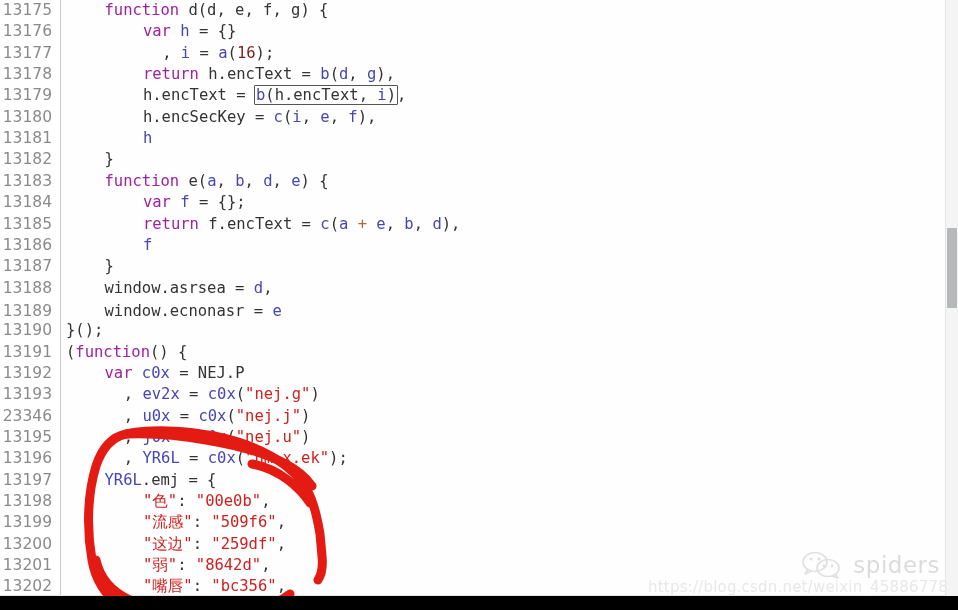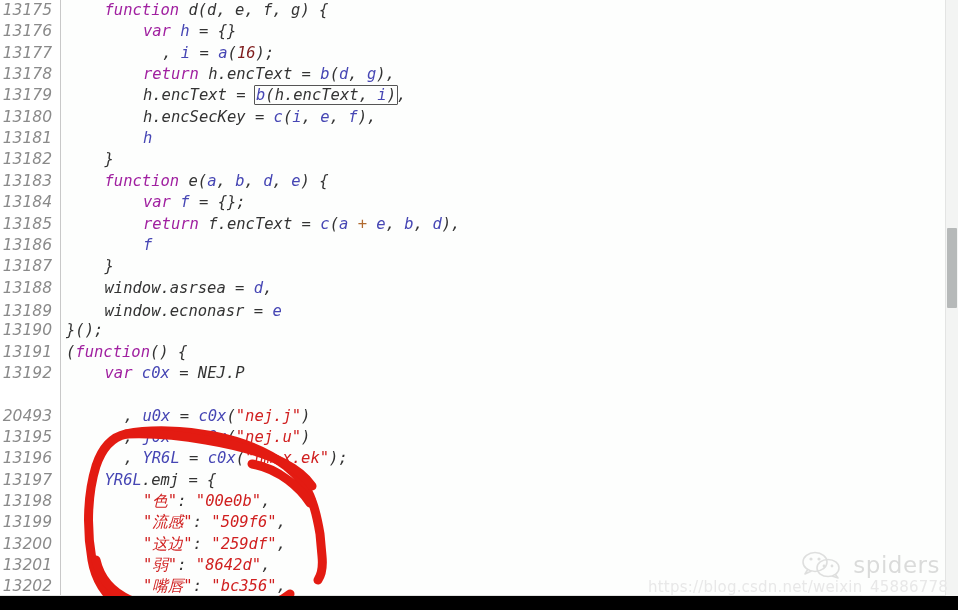--- a/index.html
+++ b/index.html
@@ -18,21 +18,21 @@
   .gutter{
     position:absolute;left:0;top:0;width:60px;height:596px;
     background:#ffffff;border-right:1px solid #c8c8c8;
   }
   .codewrap{
     position:absolute;left:0;top:0;width:946px;height:596px;
   }
   .line{
     height:21.35px;line-height:21.35px;white-space:pre;
     font-size:15.5px;
-    display:block;position:relative;font-style:italic;
+    display:block;position:relative;
   }
   .ln{
     position:absolute;left:0;width:52px;text-align:right;
     color:#8a8a8a;font-size:15.5px;
     font-family:"DejaVu Sans","Liberation Sans",sans-serif;
     letter-spacing:0px;
   }
   .code{
     position:absolute;left:66px;white-space:pre;color:#2b2b2b;
   }
@@ -111,21 +111,22 @@
         <div class="line" style="top: 170.8px; position: absolute; left: 0px; width: 946px;"><span class="ln">13183</span><span class="code" style="left: 104.48px;"><span class="kw">function</span><span class="plain"> e(</span><span class="var">a</span><span class="plain">, </span><span class="var">b</span><span class="plain">, </span><span class="var">d</span><span class="plain">, </span><span class="var">e</span><span class="plain">) {</span></span></div>
         <div class="line" style="top: 192.15px; position: absolute; left: 0px; width: 946px;"><span class="ln">13184</span><span class="code" style="left: 142.96px;"><span class="kw">var</span><span class="plain"> </span><span class="var">f</span><span class="plain"> = {};</span></span></div>
         <div class="line" style="top: 213.5px; position: absolute; left: 0px; width: 946px;"><span class="ln">13185</span><span class="code" style="left: 142.96px;"><span class="kw">return</span><span class="plain"> f.encText = </span><span class="var">c</span><span class="plain">(</span><span class="var">a</span><span class="plain"> </span><span class="op">+</span><span class="plain"> </span><span class="var">e</span><span class="plain">, </span><span class="var">b</span><span class="plain">, </span><span class="var">d</span><span class="plain">),</span></span></div>
         <div class="line" style="top: 234.85px; position: absolute; left: 0px; width: 946px;"><span class="ln">13186</span><span class="code" style="left: 142.96px;"><span class="var">f</span></span></div>
         <div class="line" style="top: 256.2px; position: absolute; left: 0px; width: 946px;"><span class="ln">13187</span><span class="code" style="left: 104.48px;"><span class="plain">}</span></span></div>
         <div class="line" style="top: 277.55px; position: absolute; left: 0px; width: 946px;"><span class="ln">13188</span><span class="code" style="left: 104.48px;"><span class="plain">window.asrsea = </span><span class="var">d</span><span class="plain">,</span></span></div>
         <div class="line" style="top: 301px; position: absolute; left: 0px; width: 831px;"><span class="ln">13189</span><span class="code" style="left: 104.48px;"><span class="plain">window.ecnonasr = </span><span class="var">e</span></span></div>
         <div class="line" style="top: 320.25px; position: absolute; left: 0px; width: 946px;"><span class="ln">13190</span><span class="code" style="left: 66px;"><span class="plain">}();</span></span></div>
         <div class="line" style="top: 341.6px; position: absolute; left: 0px; width: 946px;"><span class="ln">13191</span><span class="code" style="left: 66px;"><span class="plain">(</span><span class="kw">function</span><span class="plain">() {</span></span></div>
         <div class="line" style="top: 362.95px; position: absolute; left: 0px; width: 946px;"><span class="ln">13192</span><span class="code" style="left: 104.48px;"><span class="kw">var</span><span class="plain"> </span><span class="var">c0x</span><span class="plain"> = NEJ.P</span></span></div>
-        <div class="line" style="top: 405.65px; position: absolute; left: 0px; width: 946px;"><span class="ln">20493</span><span class="code" style="left: 123.72px;"><span class="plain">, </span><span class="var">u0x</span><span class="plain"> = </span><span class="var">c0x</span><span class="plain">(</span><span class="str">"nej.j"</span><span class="plain">)</span></span></div>
+        <div class="line" style="top: 384.3px; position: absolute; left: 0px; width: 946px;"><span class="ln">13193</span><span class="code" style="left: 123.72px;"><span class="plain">, </span><span class="var">ev2x</span><span class="plain"> = </span><span class="var">c0x</span><span class="plain">(</span><span class="str">"nej.g"</span><span class="plain">)</span></span></div>
+        <div class="line" style="top: 405.65px; position: absolute; left: 0px; width: 946px;"><span class="ln">23346</span><span class="code" style="left: 123.72px;"><span class="plain">, </span><span class="var">u0x</span><span class="plain"> = </span><span class="var">c0x</span><span class="plain">(</span><span class="str">"nej.j"</span><span class="plain">)</span></span></div>
         <div class="line" style="top: 427px; position: absolute; left: 0px; width: 946px;"><span class="ln">13195</span><span class="code" style="left: 123.72px;"><span class="plain">, </span><span class="var">j0x</span><span class="plain"> = </span><span class="var">c0x</span><span class="plain">(</span><span class="str">"nej.u"</span><span class="plain">)</span></span></div>
         <div class="line" style="top: 448.35px; position: absolute; left: 0px; width: 946px;"><span class="ln">13196</span><span class="code" style="left: 123.72px;"><span class="plain">, </span><span class="var">YR6L</span><span class="plain"> = </span><span class="var">c0x</span><span class="plain">(</span><span class="str">"nm.x.ek"</span><span class="plain">);</span></span></div>
         <div class="line" style="top: 469.7px; position: absolute; left: 0px; width: 946px;"><span class="ln">13197</span><span class="code" style="left: 104.48px;"><span class="var">YR6L</span><span class="plain">.emj = {</span></span></div>
         <div class="line" style="top: 491.05px; position: absolute; left: 0px; width: 946px;"><span class="ln">13198</span><span class="code" style="left: 142.96px;"><span class="str">"色"</span><span class="plain">: </span><span class="str">"00e0b"</span><span class="plain">,</span></span></div>
         <div class="line" style="top: 512.4px; position: absolute; left: 0px; width: 946px;"><span class="ln">13199</span><span class="code" style="left: 142.96px;"><span class="str">"流感"</span><span class="plain">: </span><span class="str">"509f6"</span><span class="plain">,</span></span></div>
         <div class="line" style="top: 533.75px; position: absolute; left: 0px; width: 946px;"><span class="ln">13200</span><span class="code" style="left: 142.96px;"><span class="str">"这边"</span><span class="plain">: </span><span class="str">"259df"</span><span class="plain">,</span></span></div>
         <div class="line" style="top: 555.1px; position: absolute; left: 0px; width: 946px;"><span class="ln">13201</span><span class="code" style="left: 142.96px;"><span class="str">"弱"</span><span class="plain">: </span><span class="str">"8642d"</span><span class="plain">,</span></span></div>
         <div class="line" style="top: 576.45px; position: absolute; left: 0px; width: 946px;"><span class="ln">13202</span><span class="code" style="left: 142.96px;"><span class="str">"嘴唇"</span><span class="plain">: </span><span class="str">"bc356"</span><span class="plain">,</span></span></div>
       </div>
   </div>

